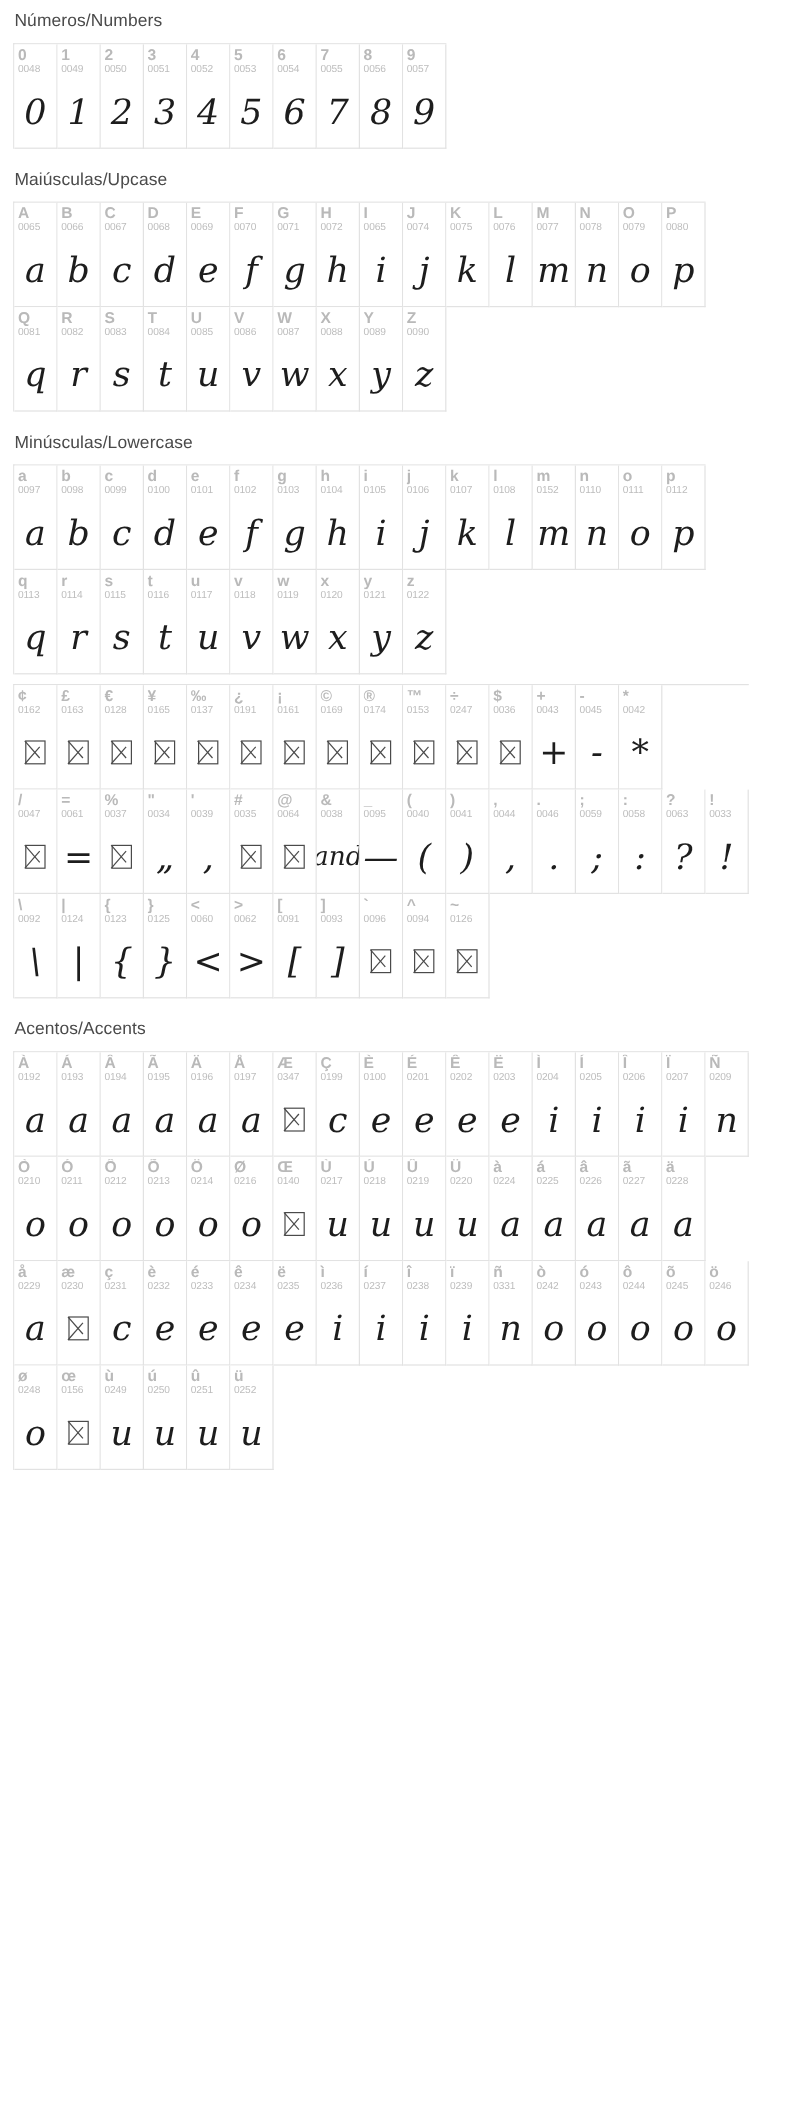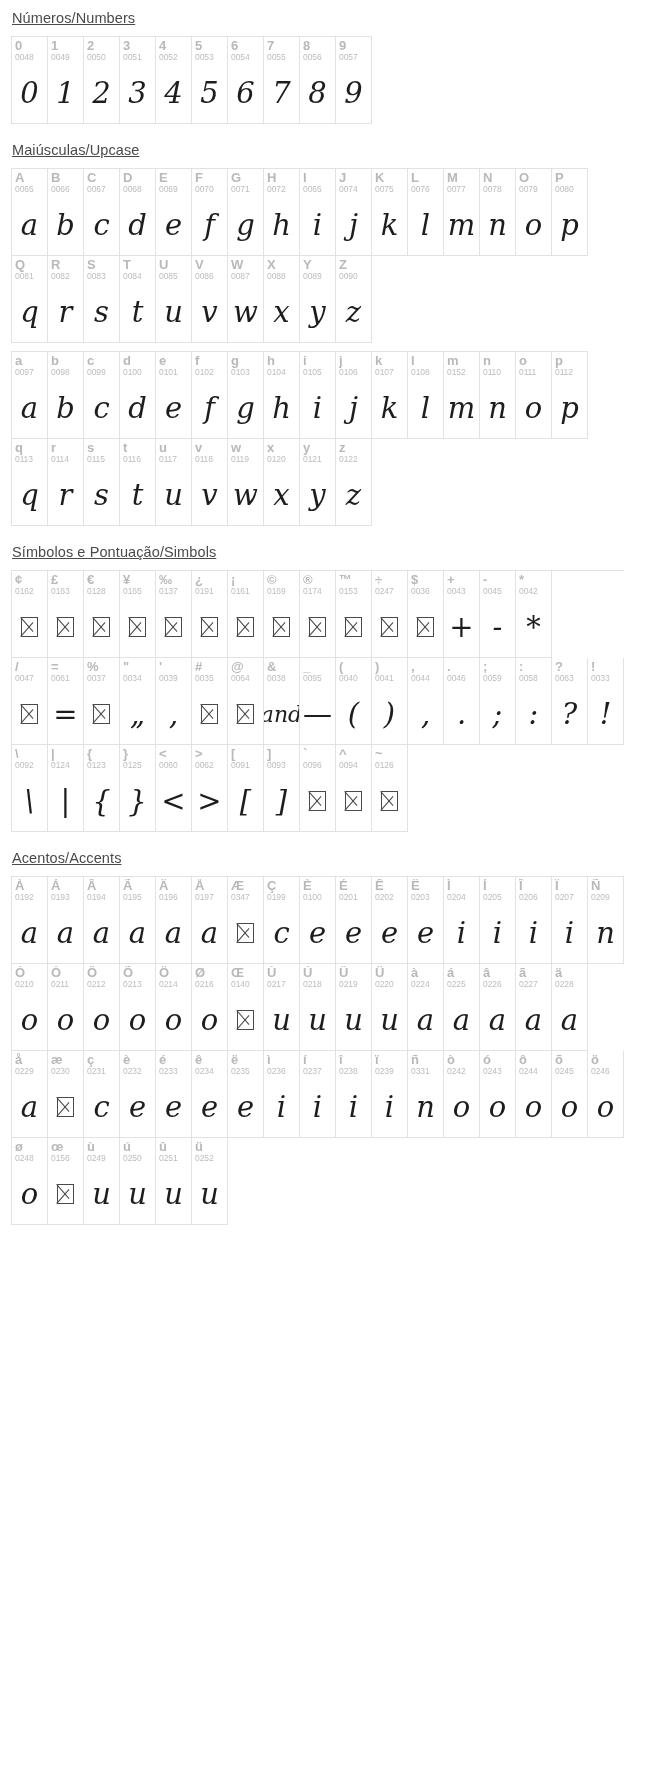--- a/index.html
+++ b/index.html
@@ -20,21 +20,20 @@
   }
   .section {
     margin: 0 0 8px 0;
   }
   .section-title {
     font-size: 14.5px;
     color: #4a4a4a;
     font-weight: 400;
     padding: 10px 0 10px 12px;
     letter-spacing: 0.1px;
-    text-decoration: underline;
   }
   .glyph-block {
     border: 1px solid #e2e2e2;
     border-right: none;
     border-bottom: none;
     display: inline-block;
     margin-left: 11px;
     background: #fff;
   }
   .glyph-row {
@@ -362,21 +361,21 @@
               <div class="cell-glyph">y</div>
             </div>
             <div class="glyph-cell">
               <div class="cell-head">
                 <span class="cell-char">Z</span>
                 <span class="cell-code">0090</span>
               </div>
               <div class="cell-glyph">z</div>
             </div>
           </div></div></div>
-      <div class="section"><div class="glyph-block"><div class="glyph-row">
+      <div class="section"><div class="section-title">Minúsculas/Lowercase</div><div class="glyph-block"><div class="glyph-row">
             <div class="glyph-cell">
               <div class="cell-head">
                 <span class="cell-char">a</span>
                 <span class="cell-code">0097</span>
               </div>
               <div class="cell-glyph">a</div>
             </div>
             <div class="glyph-cell">
               <div class="cell-head">
                 <span class="cell-char">b</span>
@@ -547,21 +546,21 @@
               <div class="cell-glyph">y</div>
             </div>
             <div class="glyph-cell">
               <div class="cell-head">
                 <span class="cell-char">z</span>
                 <span class="cell-code">0122</span>
               </div>
               <div class="cell-glyph">z</div>
             </div>
           </div></div></div>
-      <div class="section"><div class="section-title">Símbolos e Pontuação/Simbols</div><div class="glyph-block"><div class="glyph-row">
+      <div class="section"><div class="glyph-block"><div class="glyph-row">
             <div class="glyph-cell">
               <div class="cell-head">
                 <span class="cell-char">¢</span>
                 <span class="cell-code">0162</span>
               </div>
               <div class="cell-glyph tofu">
                 <span class="tofu-box"></span>
               </div>
             </div>
             <div class="glyph-cell">

